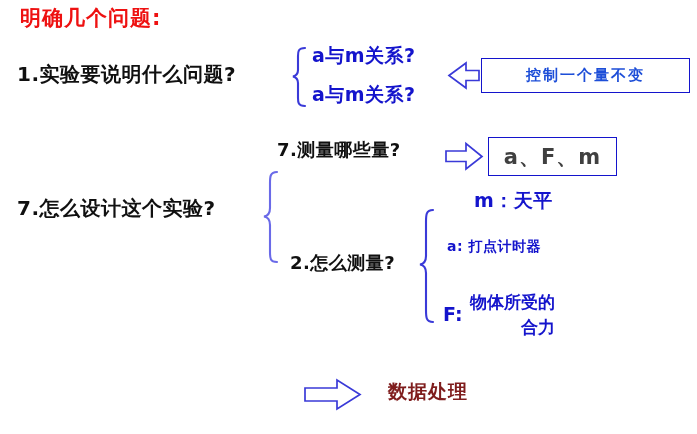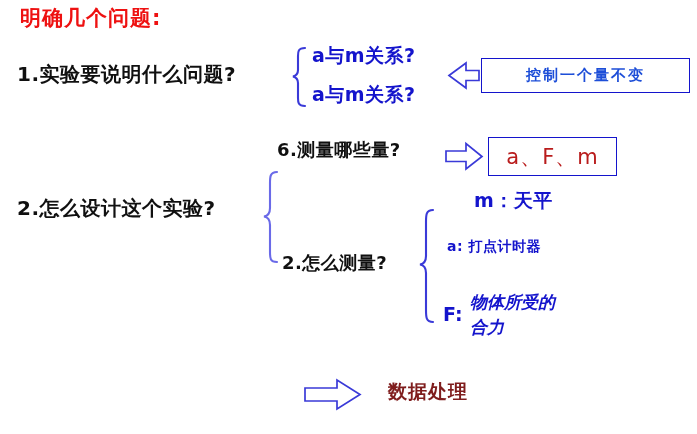--- a/index.html
+++ b/index.html
@@ -22,60 +22,60 @@
   #title{left:20px;top:7px;font-size:21px;letter-spacing:1px;}
 
   
   #q1{left:17px;top:64px;font-size:20px;letter-spacing:0.5px;}
   #q1a{left:312px;top:46px;font-size:19px;letter-spacing:0.5px;}
   #q1b{left:312px;top:85px;font-size:19px;letter-spacing:0.5px;}
 
   
   #q2{left:17px;top:198px;font-size:20px;letter-spacing:0.5px;}
   #q2a{left:277px;top:141px;font-size:18px;letter-spacing:0.5px;}
-  #q2b{left:282px;top:254px;font-size:18px;letter-spacing:0.5px;}
+  #q2b{left:290px;top:254px;font-size:18px;letter-spacing:0.5px;}
 
   
   #mEq{left:441px;top:191px;font-size:19px;letter-spacing:0.5px;margin-left:33px;}
   #aEq{left:447px;top:239px;font-size:14px;letter-spacing:0.5px;}
   #fLbl{left:443px;top:305px;font-size:19px;}
-  #fVal{left:470px;top:290px;font-size:17px;line-height:1.45;text-align:left;font-style:italic;}
+  #fVal{left:470px;top:290px;font-size:17px;line-height:1.45;text-align:right;}
 
   
   #q3{left:17px;top:382px;font-size:20px;letter-spacing:0.5px;}
   #res3{left:388px;top:382px;font-size:19px;letter-spacing:1px;color:#7f1d1d;}
 
   
   .box{position:absolute;border:1.6px solid #1414cc;box-sizing:border-box;
        display:flex;align-items:center;justify-content:center;}
   #box1{left:481px;top:58px;width:209px;height:35px;}
   #box1 span{font-size:15px;font-weight:bold;color:#1d4ed8;letter-spacing:2px;}
   #box2{left:488px;top:137px;width:129px;height:39px;}
-  #box2 span{font-size:21px;font-weight:normal;color:#b91c1c;letter-spacing:1px;text-align:right;}
+  #box2 span{font-size:21px;font-weight:bold;color:#404040;letter-spacing:1px;text-align:right;}
 
   
   svg.ov{position:absolute;left:0;top:0;width:697px;height:434px;pointer-events:none;}
 </style>
 </head>
 <body>
 
 <div class="slide">
 
   <div class="t red" id="title">明确几个问题:</div>
 
   <div class="t black" id="q1">1.实验要说明什么问题?</div>
   <div class="t blue" id="q1a">a与m关系?</div>
   <div class="t blue" id="q1b">a与m关系?</div>
 
   <div class="box" id="box1">
     <span>控制一个量不变</span>
   </div>
 
-  <div class="t black" id="q2">2.怎么设计这个实验?</div>
-  <div class="t black" id="q2a">6.测量哪些量?</div>
+  <div class="t black" id="q2">7.怎么设计这个实验?</div>
+  <div class="t black" id="q2a">7.测量哪些量?</div>
   <div class="t black" id="q2b">2.怎么测量?</div>
 
   <div class="box" id="box2">
     <span>a、F、m</span>
   </div>
 
   <div class="t blue" id="mEq">
     <span>m：</span><span>天平</span>
   </div>
   <div class="t blue" id="aEq">

